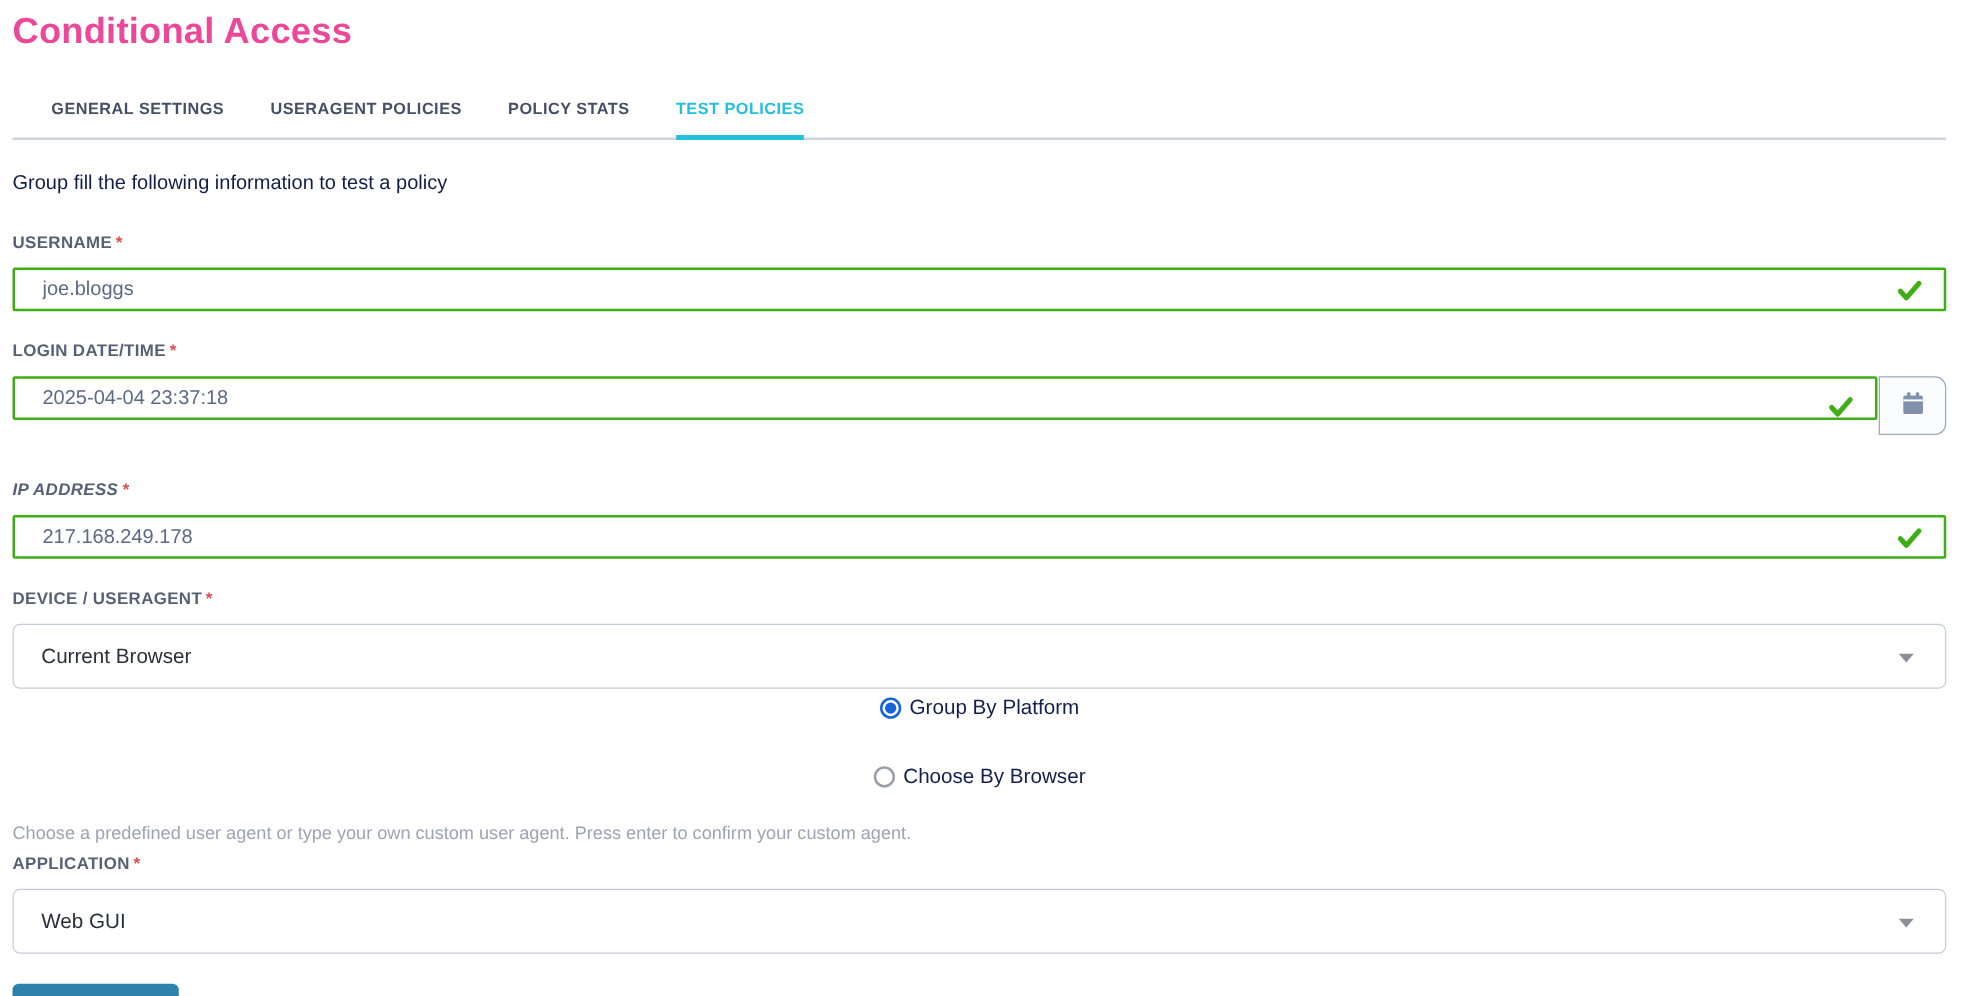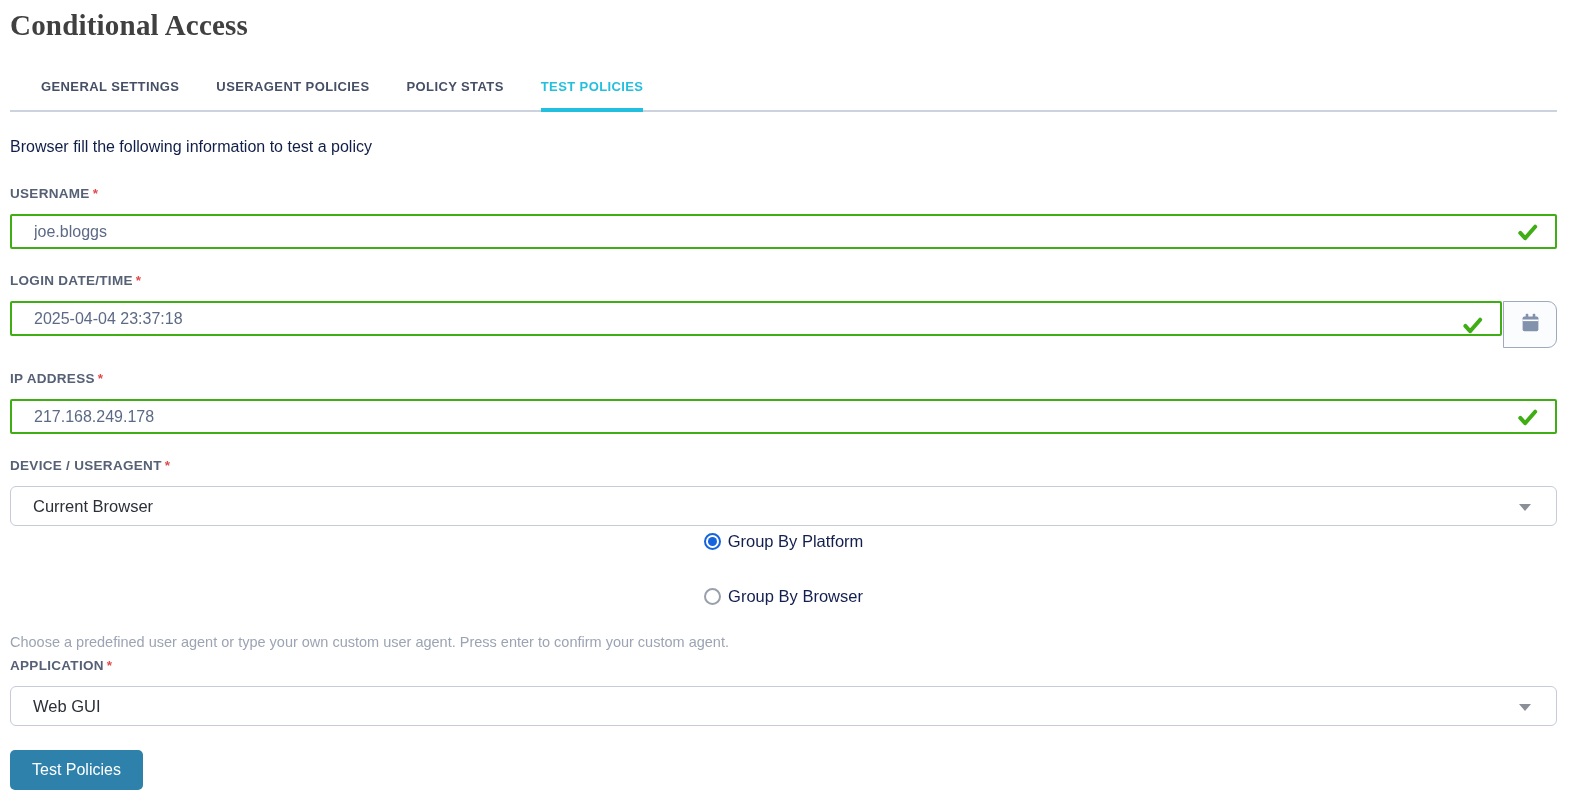--- a/index.html
+++ b/index.html
@@ -9,23 +9,22 @@
     color: #131f4e;
     overflow: hidden;
   }
   .page { padding: 0 15px 0 10px; }
 
   
   .page-title {
     margin-top: 9px;
     font-size: 29px;
     font-weight: bold;
-    color: #404040;
+    color: #ec4899;
     letter-spacing: 0.2px;
-    font-family: Liberation Serif, serif;
   }
 
   
   .tabbar {
     margin-top: 37px;
     border-bottom: 2px solid #ccd3de;
     padding-left: 31px;
     display: flex;
     gap: 37px;
   }
@@ -59,21 +58,21 @@
   .field-label {
     font-size: 13.5px;
     font-weight: bold;
     letter-spacing: 0.3px;
     color: #566176;
     text-transform: uppercase;
   }
   .field-label .req { color: #e14b4b; margin-left: 3px; font-weight: bold; }
   .lbl-1 { margin-top: 30px; }
   .lbl-2 { margin-top: 24px; }
-  .lbl-3 { margin-top: 23px; }
+  .lbl-3 { margin-top: 36px; font-style: italic; }
   .lbl-4 { margin-top: 24px; }
   .lbl-5 { margin-top: 8px; }
 
   .input-wrap {
     position: relative;
     margin-top: 13px;
   }
   .text-input {
     width: 100%;
     height: 35px;
@@ -108,21 +107,21 @@
     margin-left: 1px;
     display: flex;
     align-items: center;
     justify-content: center;
     cursor: pointer;
   }
 
   
   .select-box {
     margin-top: 13px;
-    height: 40px;
+    height: 52px;
     border: 1px solid #c5ccd8;
     border-radius: 6px;
     background: #ffffff;
     display: flex;
     align-items: center;
     padding: 0 25px 0 22px;
     font-size: 16.5px;
     color: #2b3038;
     cursor: pointer;
     position: relative;
@@ -201,21 +200,21 @@
 
   <h1 class="page-title">Conditional Access</h1>
 
   <div class="tabbar">
     <div class="tab">GENERAL SETTINGS</div>
     <div class="tab">USERAGENT POLICIES</div>
     <div class="tab">POLICY STATS</div>
     <div class="tab active">TEST POLICIES</div>
   </div>
 
-  <div class="intro">Browser fill the following information to test a policy</div>
+  <div class="intro">Group fill the following information to test a policy</div>
 
   
   <div class="field-label lbl-1">
     <span>USERNAME</span><span class="req">*</span>
   </div>
   <div class="input-wrap">
     <input class="text-input" type="text" value="joe.bloggs" style="">
     <span class="valid-check">
       <svg width="23" height="23" viewBox="0 0 24 24">
           <path d="M4.5 13l5 5.5L20 6.5" stroke="#3fae14" stroke-width="4.2" fill="none" stroke-linecap="round" stroke-linejoin="round"></path>
@@ -270,21 +269,21 @@
     <span class="caret"></span>
   </div>
 
   <div class="radio-row">
     <label class="radio-option">
       <span class="radio-circle checked"></span>
       <span>Group By Platform</span>
     </label>
     <label class="radio-option">
       <span class="radio-circle"></span>
-      <span>Group By Browser</span>
+      <span>Choose By Browser</span>
     </label>
   </div>
 
   <div class="helper-text">Choose a predefined user agent or type your own custom user agent. Press enter to confirm your custom agent.</div>
 
   
   <div class="field-label lbl-5">
     <span>APPLICATION</span><span class="req">*</span>
   </div>
   <div class="select-box">

